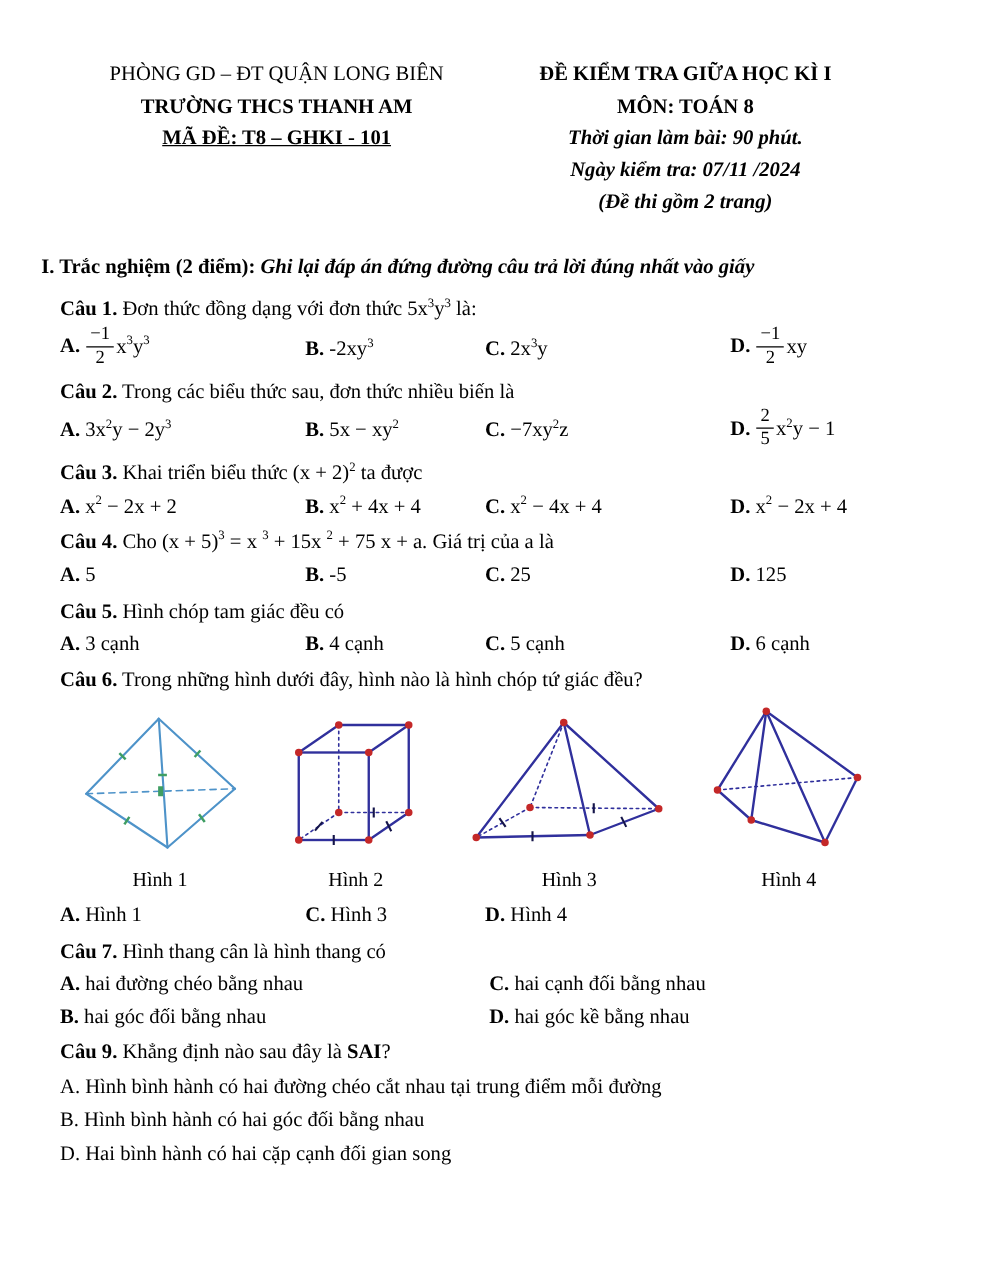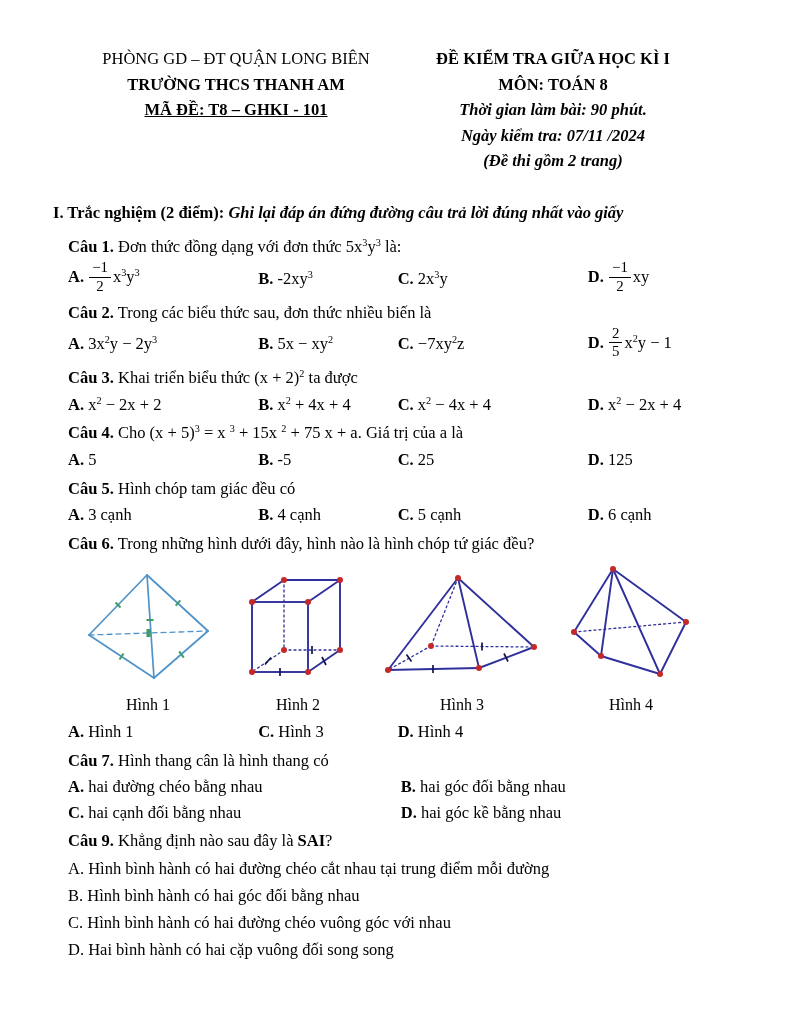--- a/index.html
+++ b/index.html
@@ -1,18 +1,18 @@
 <!DOCTYPE html>
 <html lang="vi" style="--fig-blue: #4e93c9; --fig-green: #3f9e63; --fig-navy: #30309c; --fig-red: #c42828;"><head>
 <meta charset="utf-8">
 <style>
   html,body{margin:0;padding:0;background:#e8e8e8;}
   .page{
     width:792px;height:1024px;background:#ffffff;margin:0 auto;
-    box-sizing:border-box;padding:46px 90px 0 68px;overflow:hidden;
+    box-sizing:border-box;padding:46px 90px 0 48px;overflow:hidden;
     font-family:"Liberation Serif","DejaVu Serif",serif;
     font-size:16.5px;color:#000;line-height:1.5;
   }
   
   .hdr{display:flex;width:100%;margin-bottom:26px;}
   .hdr-left{width:53%;text-align:center;line-height:1.55;}
   .hdr-right{width:47%;text-align:center;line-height:1.55;}
   .hdr div{white-space:nowrap;}
   .b{font-weight:bold;}
   .bi{font-weight:bold;font-style:italic;}
@@ -219,29 +219,28 @@
         <span class="opt"><b class="opt-letter">A. </b><span>Hình 1</span></span>
         <span class="opt"><b class="opt-letter">C. </b><span>Hình 3</span></span>
         <span class="opt"><b class="opt-letter">D. </b><span>Hình 4</span></span>
       </div>
   </div>
 
   <div class="question">
     <p class="q-text"><b class="q-label">Câu 7.</b> <span>Hình thang cân là hình thang có</span></p>
     <div class="opts cols2">
         <span class="opt"><b class="opt-letter">A. </b><span>hai đường chéo bằng nhau</span></span>
+        <span class="opt"><b class="opt-letter">C. </b><span>hai cạnh đối bằng nhau</span></span>
         <span class="opt"><b class="opt-letter">B. </b><span>hai góc đối bằng nhau</span></span>
-        <span class="opt"><b class="opt-letter">C. </b><span>hai cạnh đối bằng nhau</span></span>
         <span class="opt"><b class="opt-letter">D. </b><span>hai góc kề bằng nhau</span></span>
       </div>
   </div>
 
   <div class="question">
     <p class="q-text"><b class="q-label">Câu 9.</b> <span>Khẳng định nào sau đây là <b>SAI</b>?</span></p>
     <div class="opts rows">
         <span class="opt"><span class="opt-letter">A. </span><span>Hình bình hành có hai đường chéo cắt nhau tại trung điểm mỗi đường</span></span>
         <span class="opt"><span class="opt-letter">B. </span><span>Hình bình hành có hai góc đối bằng nhau</span></span>
-        <span class="opt"><span class="opt-letter">C. </span><span>Hình bình hành có hai đường chéo vuông góc với nhau</span></span>
-        <span class="opt"><span class="opt-letter">D. </span><span>Hai bình hành có hai cặp vuông đối song song</span></span>
+        <span class="opt"><span class="opt-letter">D. </span><span>Hai bình hành có hai cặp cạnh đối gian song</span></span>
       </div>
   </div>
 
 </div>
 
 </body></html>

